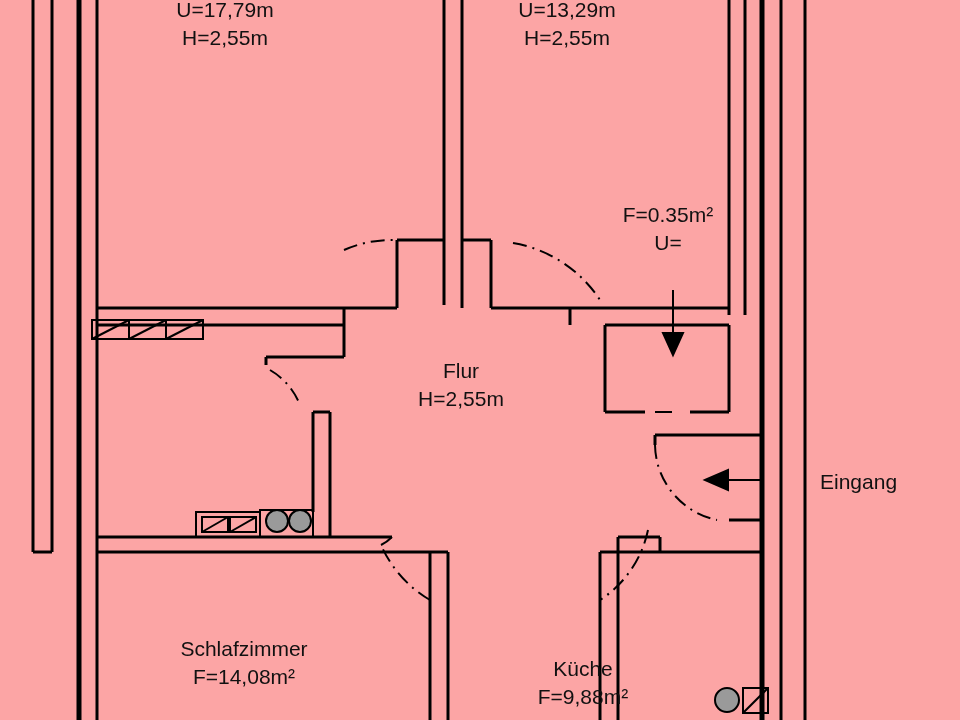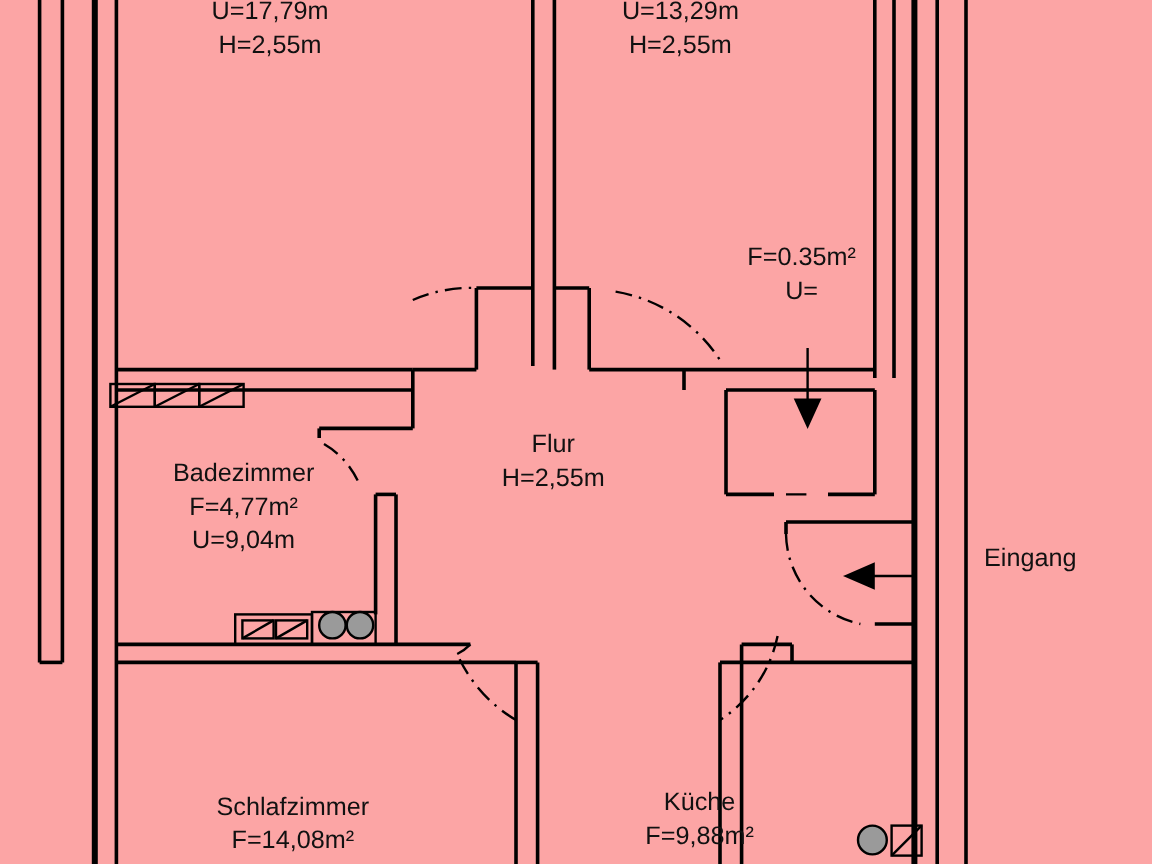--- a/index.html
+++ b/index.html
@@ -25,20 +25,21 @@
   .lbl {
     position: absolute;
     color: #111111;
     font-size: 21px;
     line-height: 28px;
     white-space: nowrap;
     text-align: center;
   }
   .lbl.left {
     text-align: right;
+    margin-top: 16px;
   }
   .lbl .ln {
     display: block;
   }
 </style>
 </head>
 <body>
 
 <div id="plan">
 
@@ -168,27 +169,22 @@
   <div class="lbl" style="left:568px; top:201px; width:200px;">
     <span class="ln">F=0.35m²</span>
     <span class="ln">U=</span>
   </div>
 
   <div class="lbl" style="left:361px; top:357px; width:200px;">
     <span class="ln">Flur</span>
     <span class="ln">H=2,55m</span>
   </div>
 
-  <div class="lbl" style="left:103px; top:381px; width:200px;">
-    <span class="ln">Badezimmer</span>
-    <span class="ln">F=4,77m²</span>
-    <span class="ln">U=9,04m</span>
-  </div>
 
-  <div class="lbl" style="left:144px; top:659px; width:200px;">
+  <div class="lbl" style="left:144px; top:635px; width:200px;">
     <span class="ln">Schlafzimmer</span>
     <span class="ln">F=14,08m²</span>
   </div>
 
   <div class="lbl" style="left:483px; top:655px; width:200px;">
     <span class="ln">Küche</span>
     <span class="ln">F=9,88m²</span>
   </div>
 
   <div class="lbl left" style="left:820px; top:452px;">

